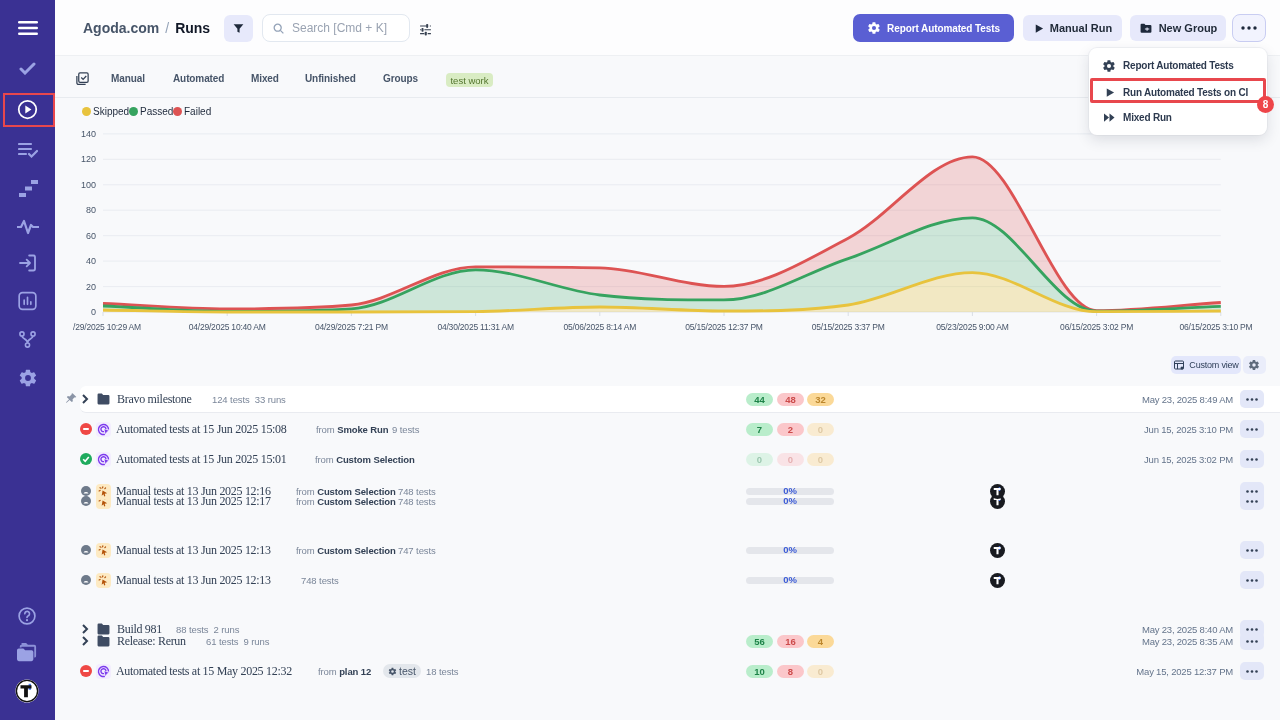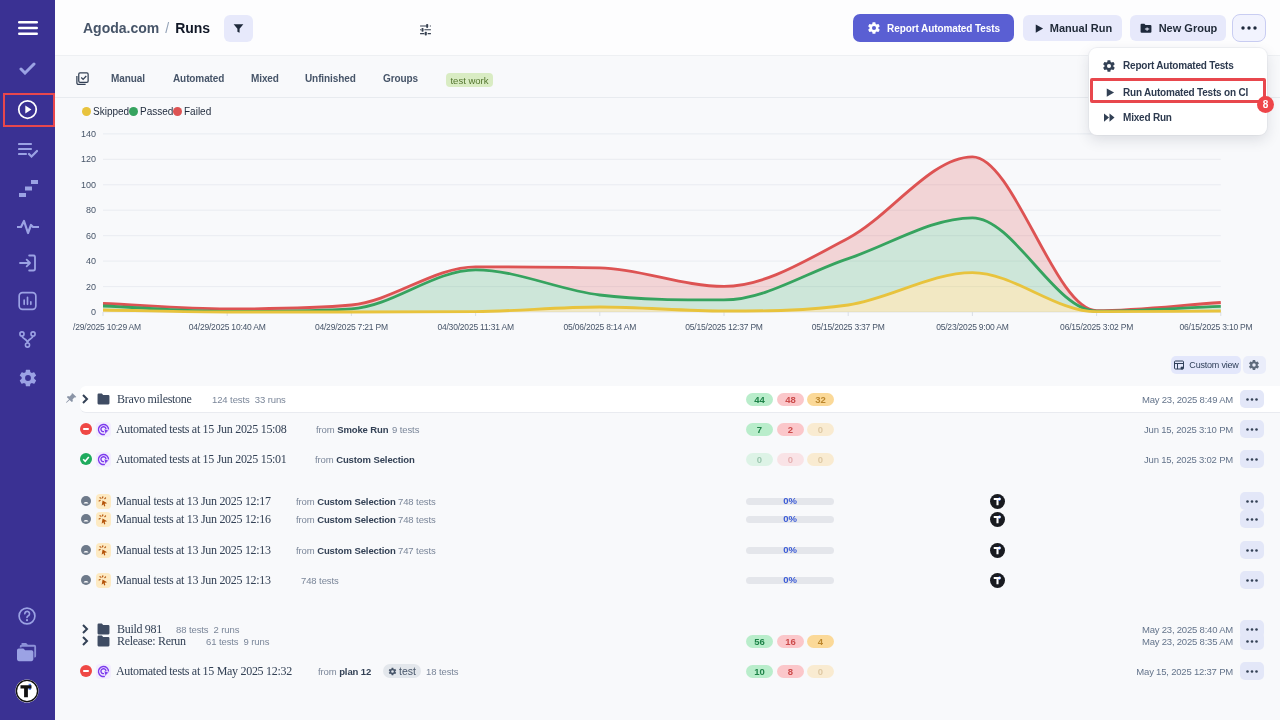--- a/index.html
+++ b/index.html
@@ -51,20 +51,27 @@
 </head>
 <body>
 <div id="root">
 
 <div id="header"></div>
 <div class="crumb">Agoda.com<span class="sep">/</span><span class="cur">Runs</span></div>
 <div class="btn lav" style="left:224px; top:15px; width:29px; height:27px;">
   <svg width="13" height="13" viewBox="0 0 24 24" fill="#1e293b">
         <path d="M3 4h18l-7 8.5V20l-4-2v-5.5L3 4z"></path>
       </svg>
+</div>
+<div id="searchbox">
+  <svg width="13" height="13" viewBox="0 0 24 24" fill="none" stroke="#94a3b8" stroke-width="2.4">
+        <circle cx="10.5" cy="10.5" r="6.5"></circle>
+        <path d="M15.5 15.5 21 21"></path>
+      </svg>
+  Search [Cmd + K]
 </div>
 <svg class="abs" style="left:419px; top:23px;" width="13" height="13" viewBox="0 0 24 24">
       <g stroke="#374151" stroke-width="2.1" fill="none">
         <path d="M2 5.5h12M20 5.5h2M2 12.5h2M10 12.5h12M2 19.5h8M16 19.5h6"></path>
       </g>
       <g fill="#374151">
         <rect x="13.2" y="2" width="3.8" height="7" rx="1.4"></rect>
         <rect x="4.6" y="9" width="3.8" height="7" rx="1.4"></rect>
         <rect x="10.6" y="16" width="3.8" height="7" rx="1.4"></rect>
       </g>
@@ -279,21 +286,21 @@
         <path d="M4 4.2h7.4v2.2H9.1v5.6H6.9V6.4H4z" fill="#fff"></path>
       </svg>
 <div class="dots3">
         <svg width="12" height="3" viewBox="0 0 12 3">
           <circle cx="1.5" cy="1.5" r="1.3" fill="#334155"></circle>
           <circle cx="6" cy="1.5" r="1.3" fill="#334155"></circle>
           <circle cx="10.5" cy="1.5" r="1.3" fill="#334155"></circle>
         </svg>
       </div>
 </div>
-<div class="row" style="top:504px;">
+<div class="row" style="top:476px;">
 <svg class="abs" style="left:81px; top:10px;" width="10" height="10" viewBox="0 0 12 12">
         <circle cx="6" cy="6" r="6" fill="#6e7a8a"></circle>
         <path d="M6 6 L6 1 A5 5 0 0 1 11 6 Z" fill="#6e7a8a"></path>
         <path d="M3 9a3.5 3.5 0 016 0z" fill="#fff"></path>
       </svg>
       <span class="abs" style="left:96px; top:8px; width:15px; height:15px; background:#fdeac3; border-radius:4px;"></span>
       <svg class="abs" style="left:98px; top:10px;" width="11" height="11" viewBox="0 0 24 24" fill="#b45309">
         <path d="M10 10l10 6-5.5 1L16 22l-2.5 1-1.5-5-4 3z"></path>
         <rect x="1" y="9" width="5" height="2.6" rx="1.3" transform="rotate(-25 3.5 10.3)"></rect>
         <rect x="3" y="3" width="5" height="2.6" rx="1.3" transform="rotate(25 5.5 4.3)"></rect>

